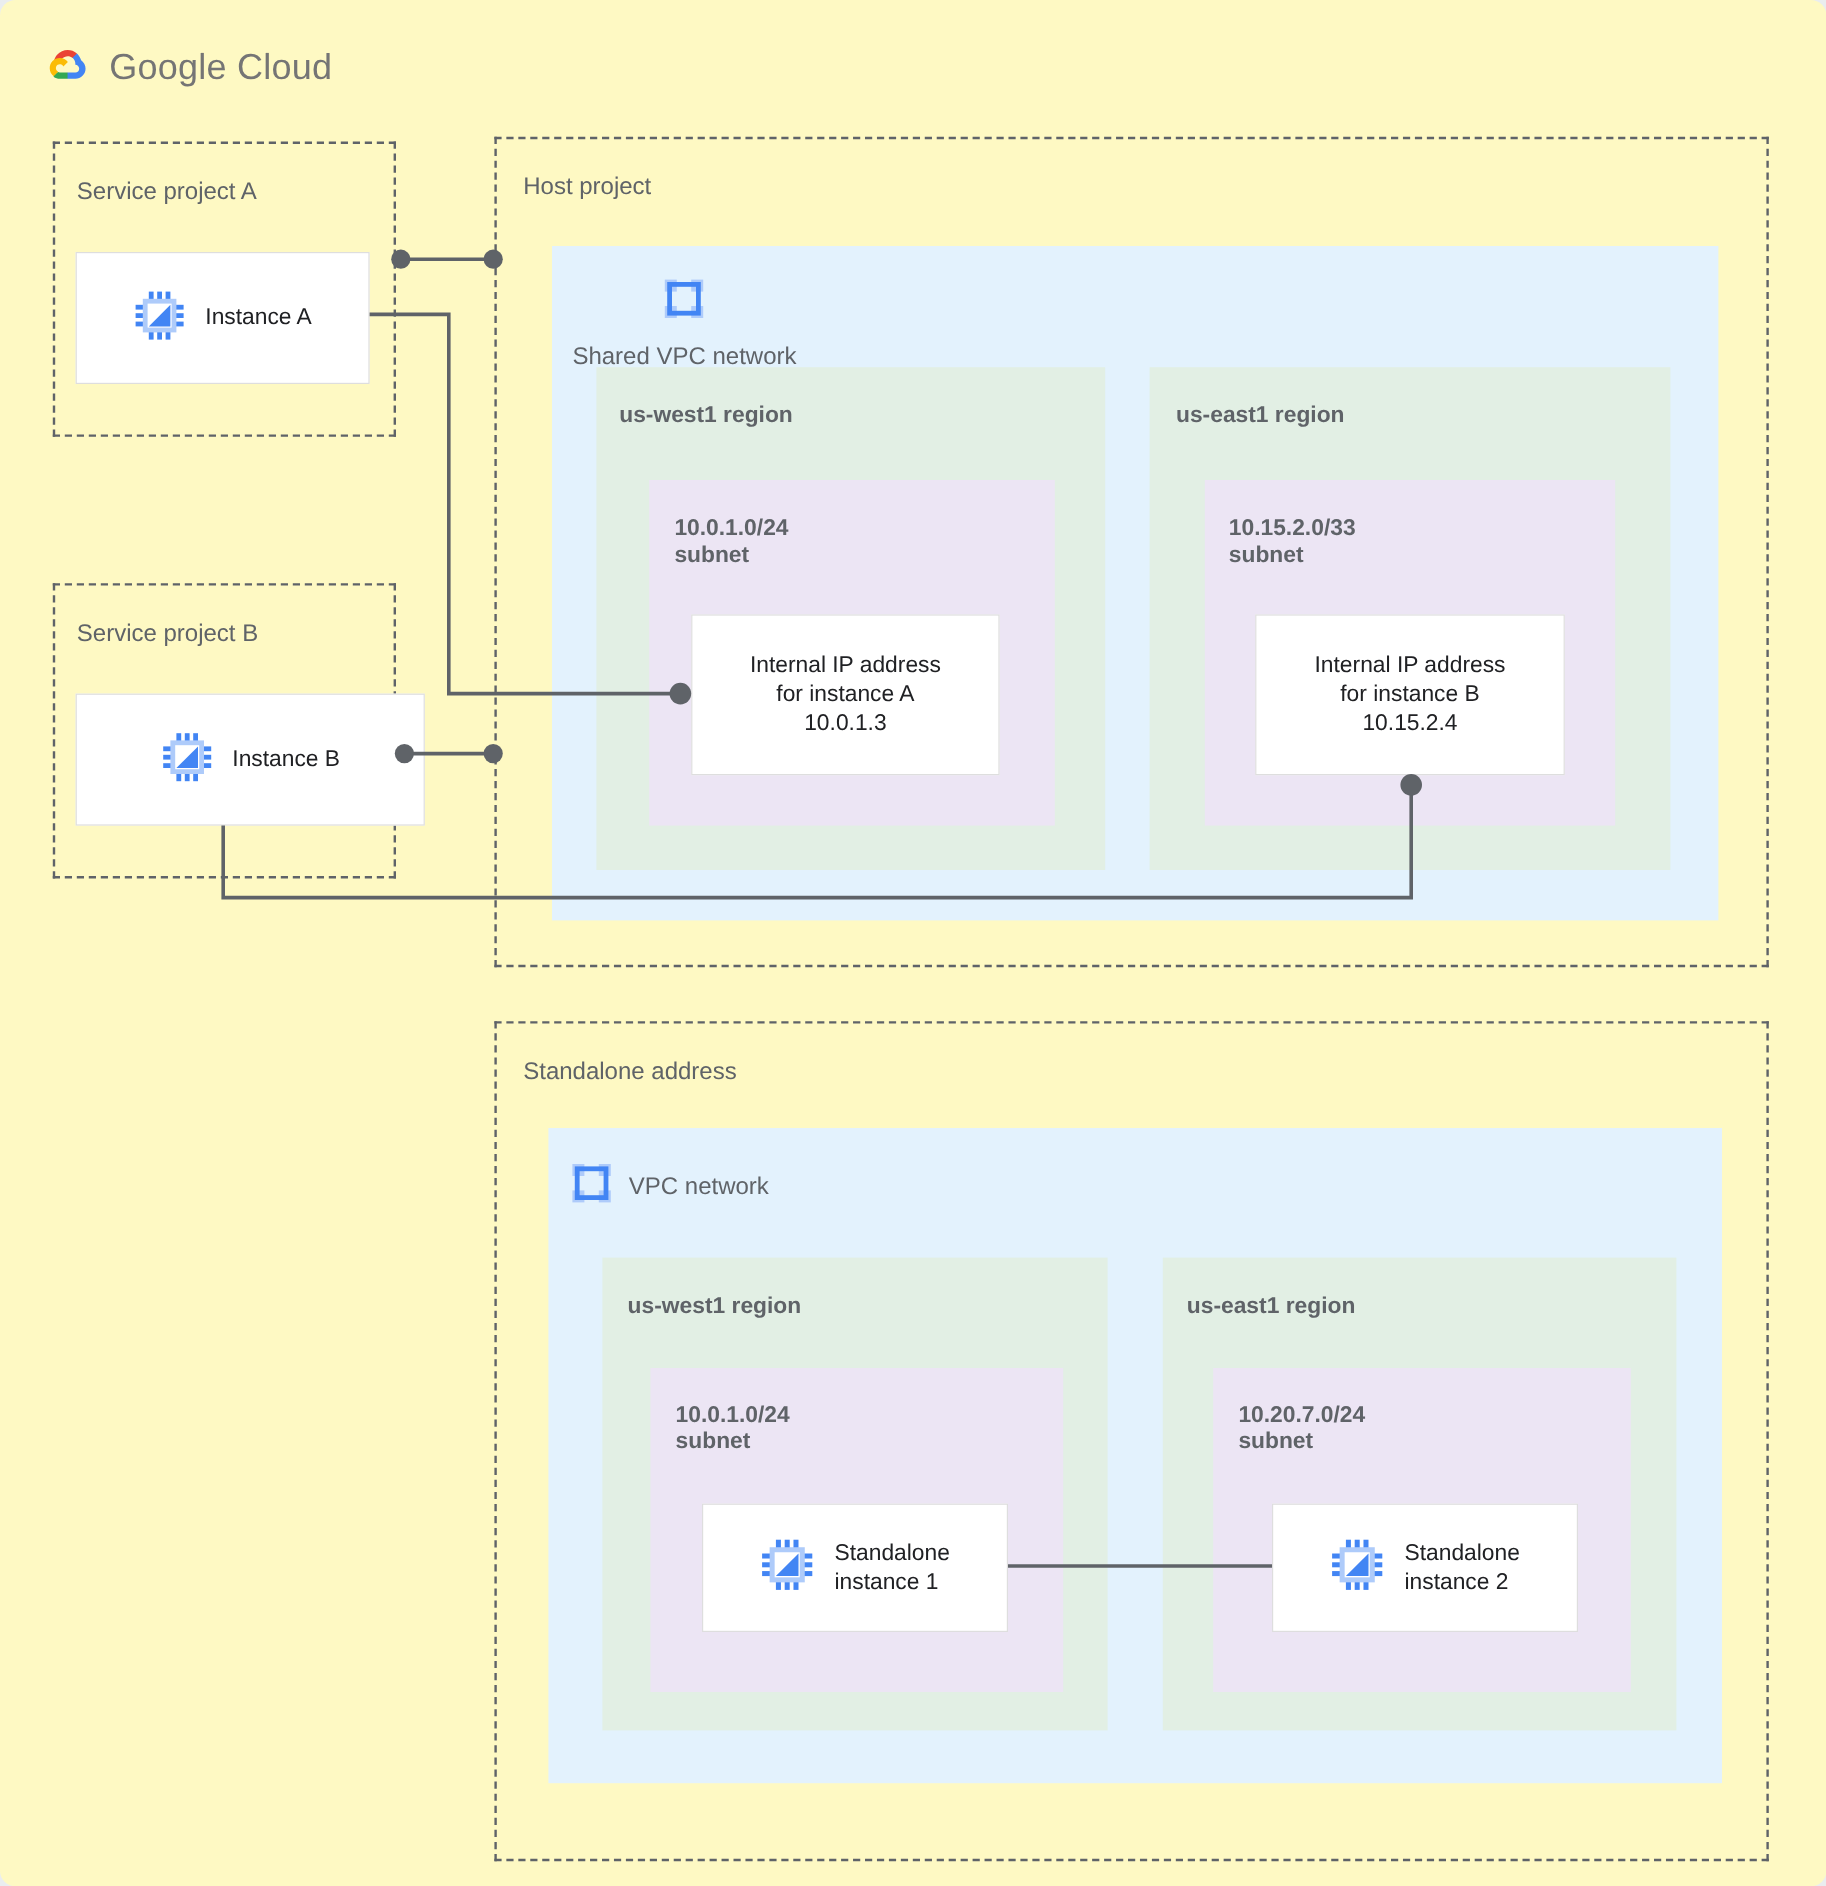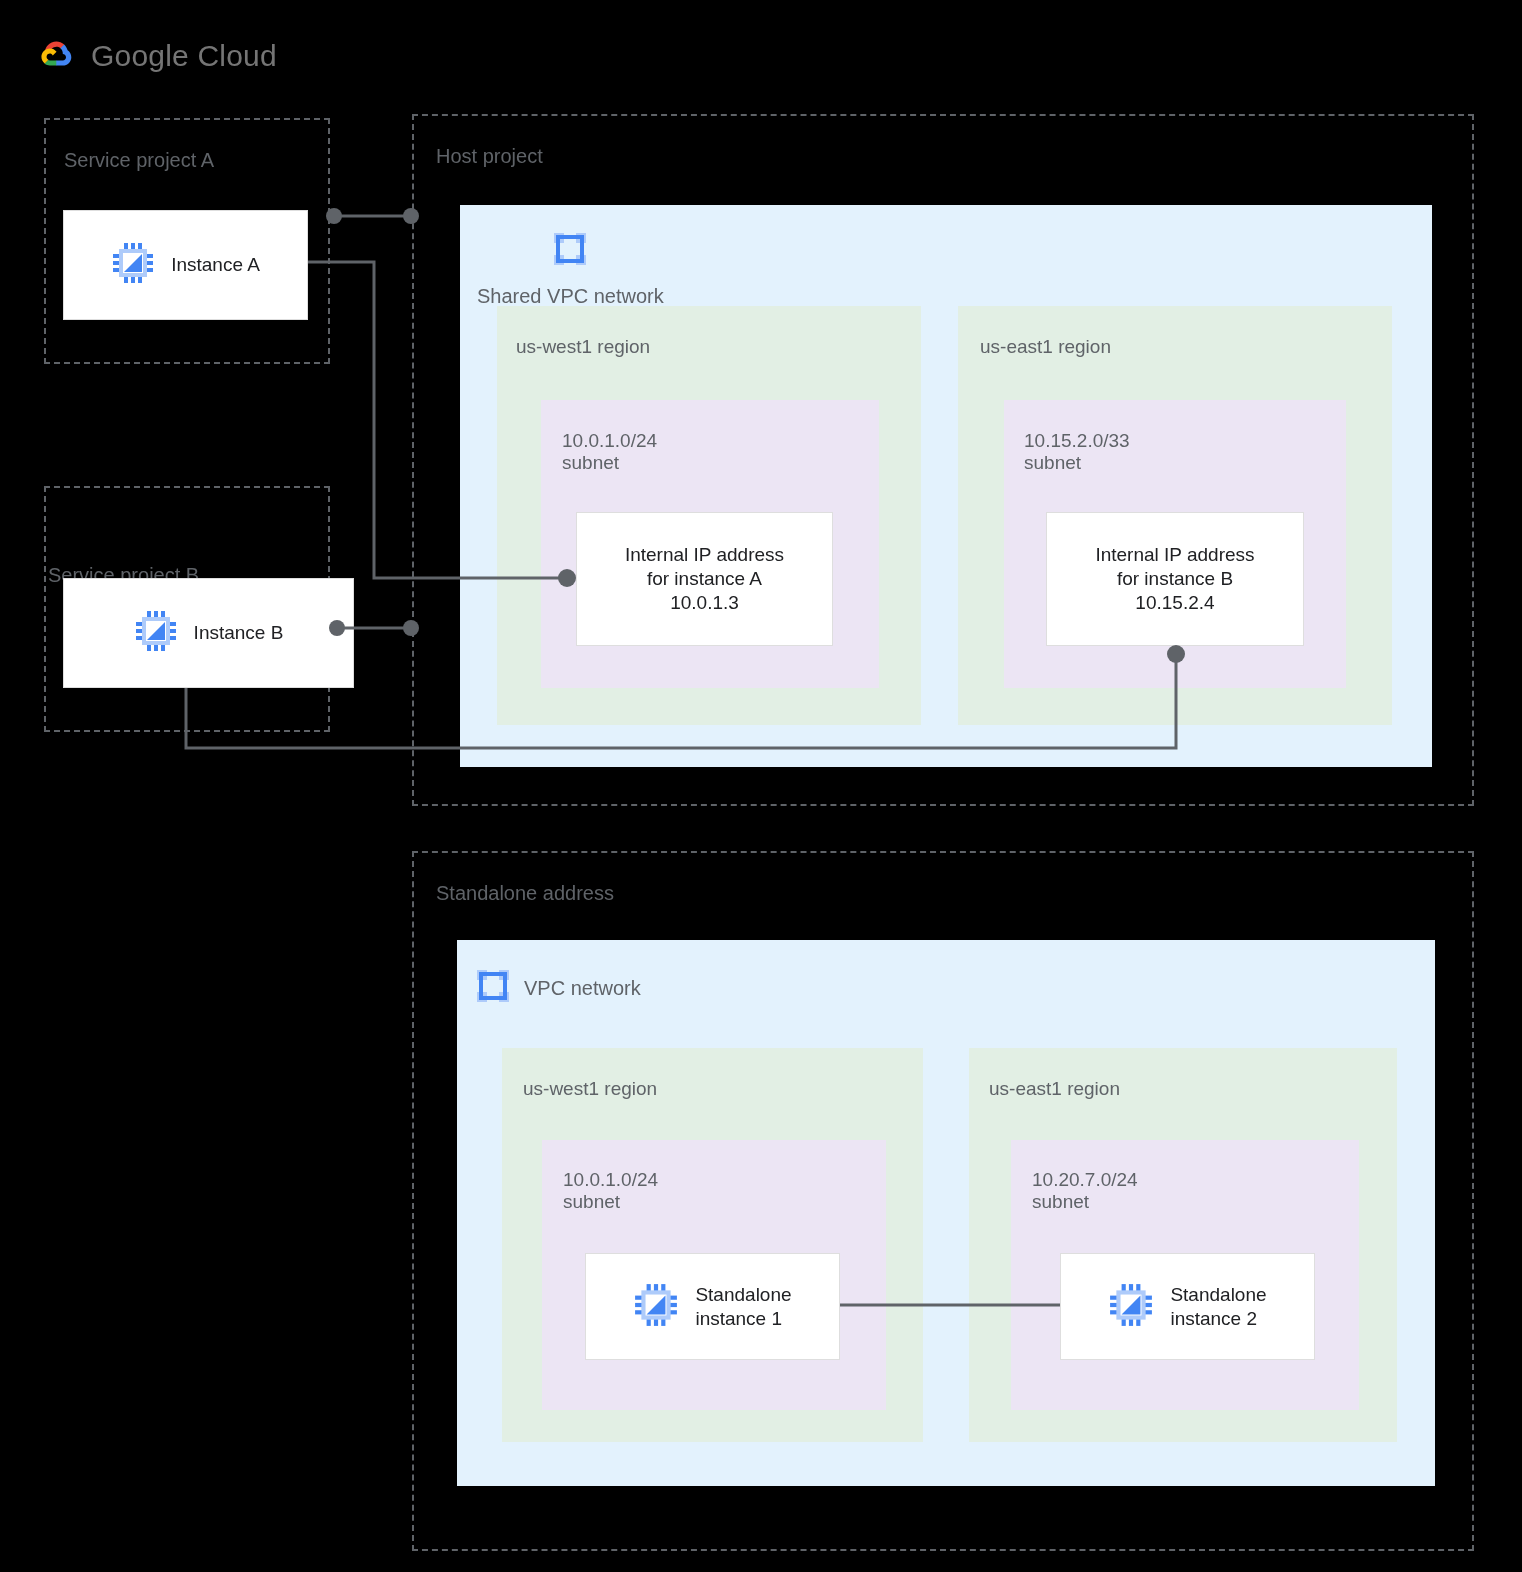--- a/index.html
+++ b/index.html
@@ -7,22 +7,23 @@
     padding: 0;
     background: #eaedef;
   }
   body {
     font-family: "Liberation Sans", sans-serif;
   }
   #canvas {
     position: relative;
     width: 1522px;
     height: 1572px;
-    background: #000000;
+    background: #fef9c3;
     overflow: hidden;
+    border-radius: 13px;
   }
 
   
   #logo-wrap {
     position: absolute;
     left: 34px;
     top: 36px;
     display: flex;
     align-items: center;
     gap: 13px;
@@ -73,20 +74,21 @@
     font-size: 20px;
     color: #5f6368;
     white-space: nowrap;
   }
   .region-label, .subnet-label {
     position: absolute;
     font-size: 19px;
     color: #5f6368;
     line-height: 1.18;
     white-space: pre-line;
+    font-weight: bold;
   }
 
   
   .card {
     position: absolute;
     background: #ffffff;
     border: 1px solid #dedede;
     box-sizing: border-box;
     display: flex;
     align-items: center;
@@ -164,21 +166,21 @@
           <rect x="8" y="8" width="28" height="28" fill="#aecbfa"></rect>
           <rect x="12" y="12" width="20" height="20" fill="#ffffff"></rect>
           <path d="M13 31 L31 13 L31 31 Z" fill="#4285f4"></path>
         </svg>
       </span>
       <span class="card-text left">Instance A</span>
     </div>
   </div>
 
   <div class="project-box" style="left:44px; top:486px; width:286px; height:246px;"></div>
-  <div class="project-label" style="left:48px; top:517px;margin-top:47px;">Service project B</div>
+  <div class="project-label" style="left:64px; top:517px;">Service project B</div>
   <div class="card" style="left:63px; top:578px; width:291px; height:110px;">
     <div class="card-inner">
       <span class="icon">
         <svg width="44" height="44" viewBox="0 0 44 44">
           <g fill="#4285f4">
             <rect x="13" y="2" width="4" height="7"></rect>
               <rect x="20" y="2" width="4" height="7"></rect>
               <rect x="27" y="2" width="4" height="7"></rect>
             <rect x="13" y="35" width="4" height="7"></rect>
               <rect x="20" y="35" width="4" height="7"></rect>

